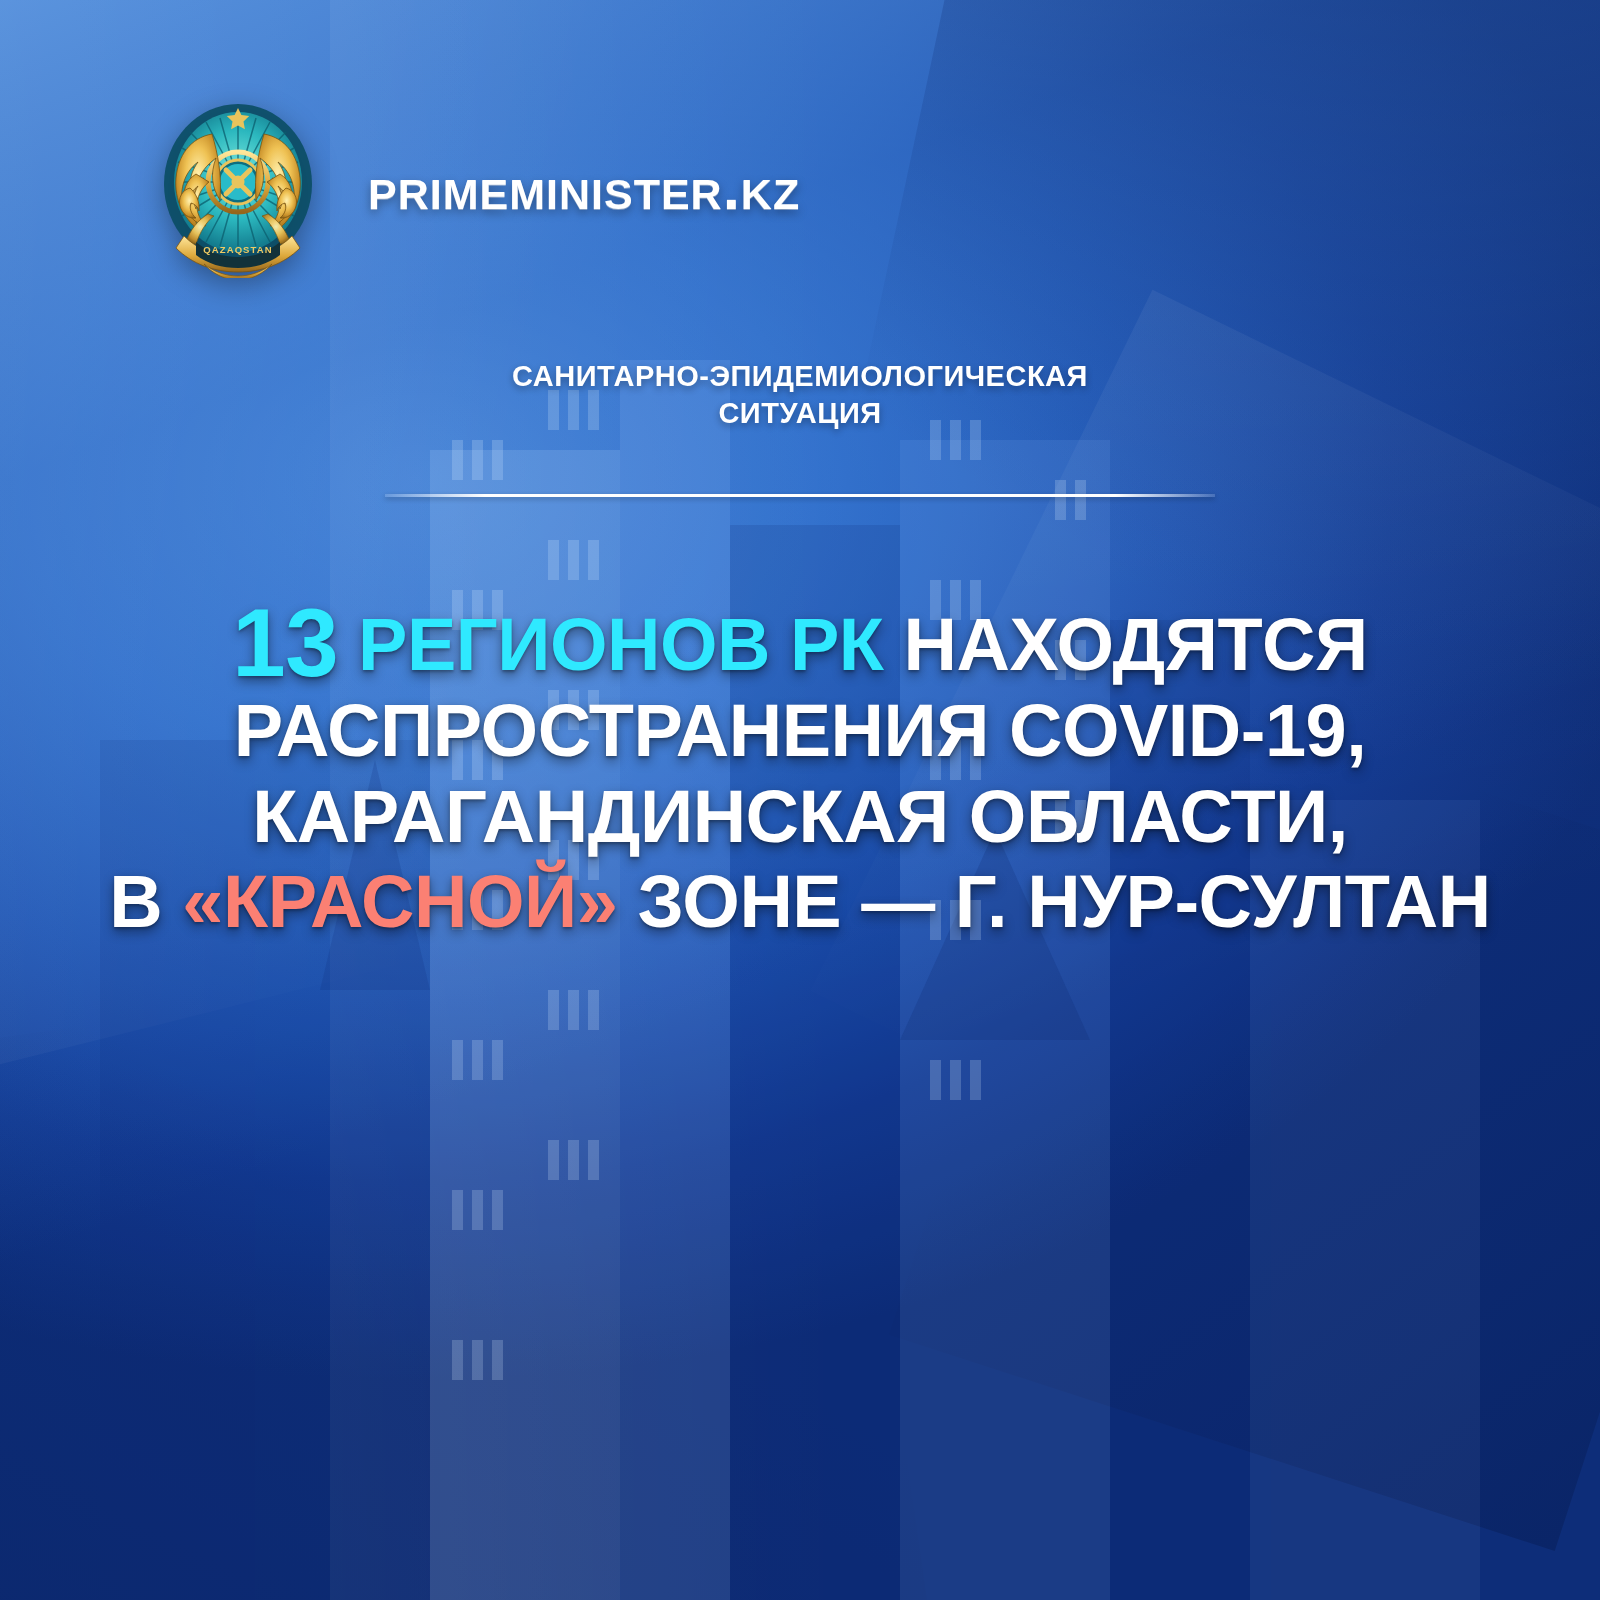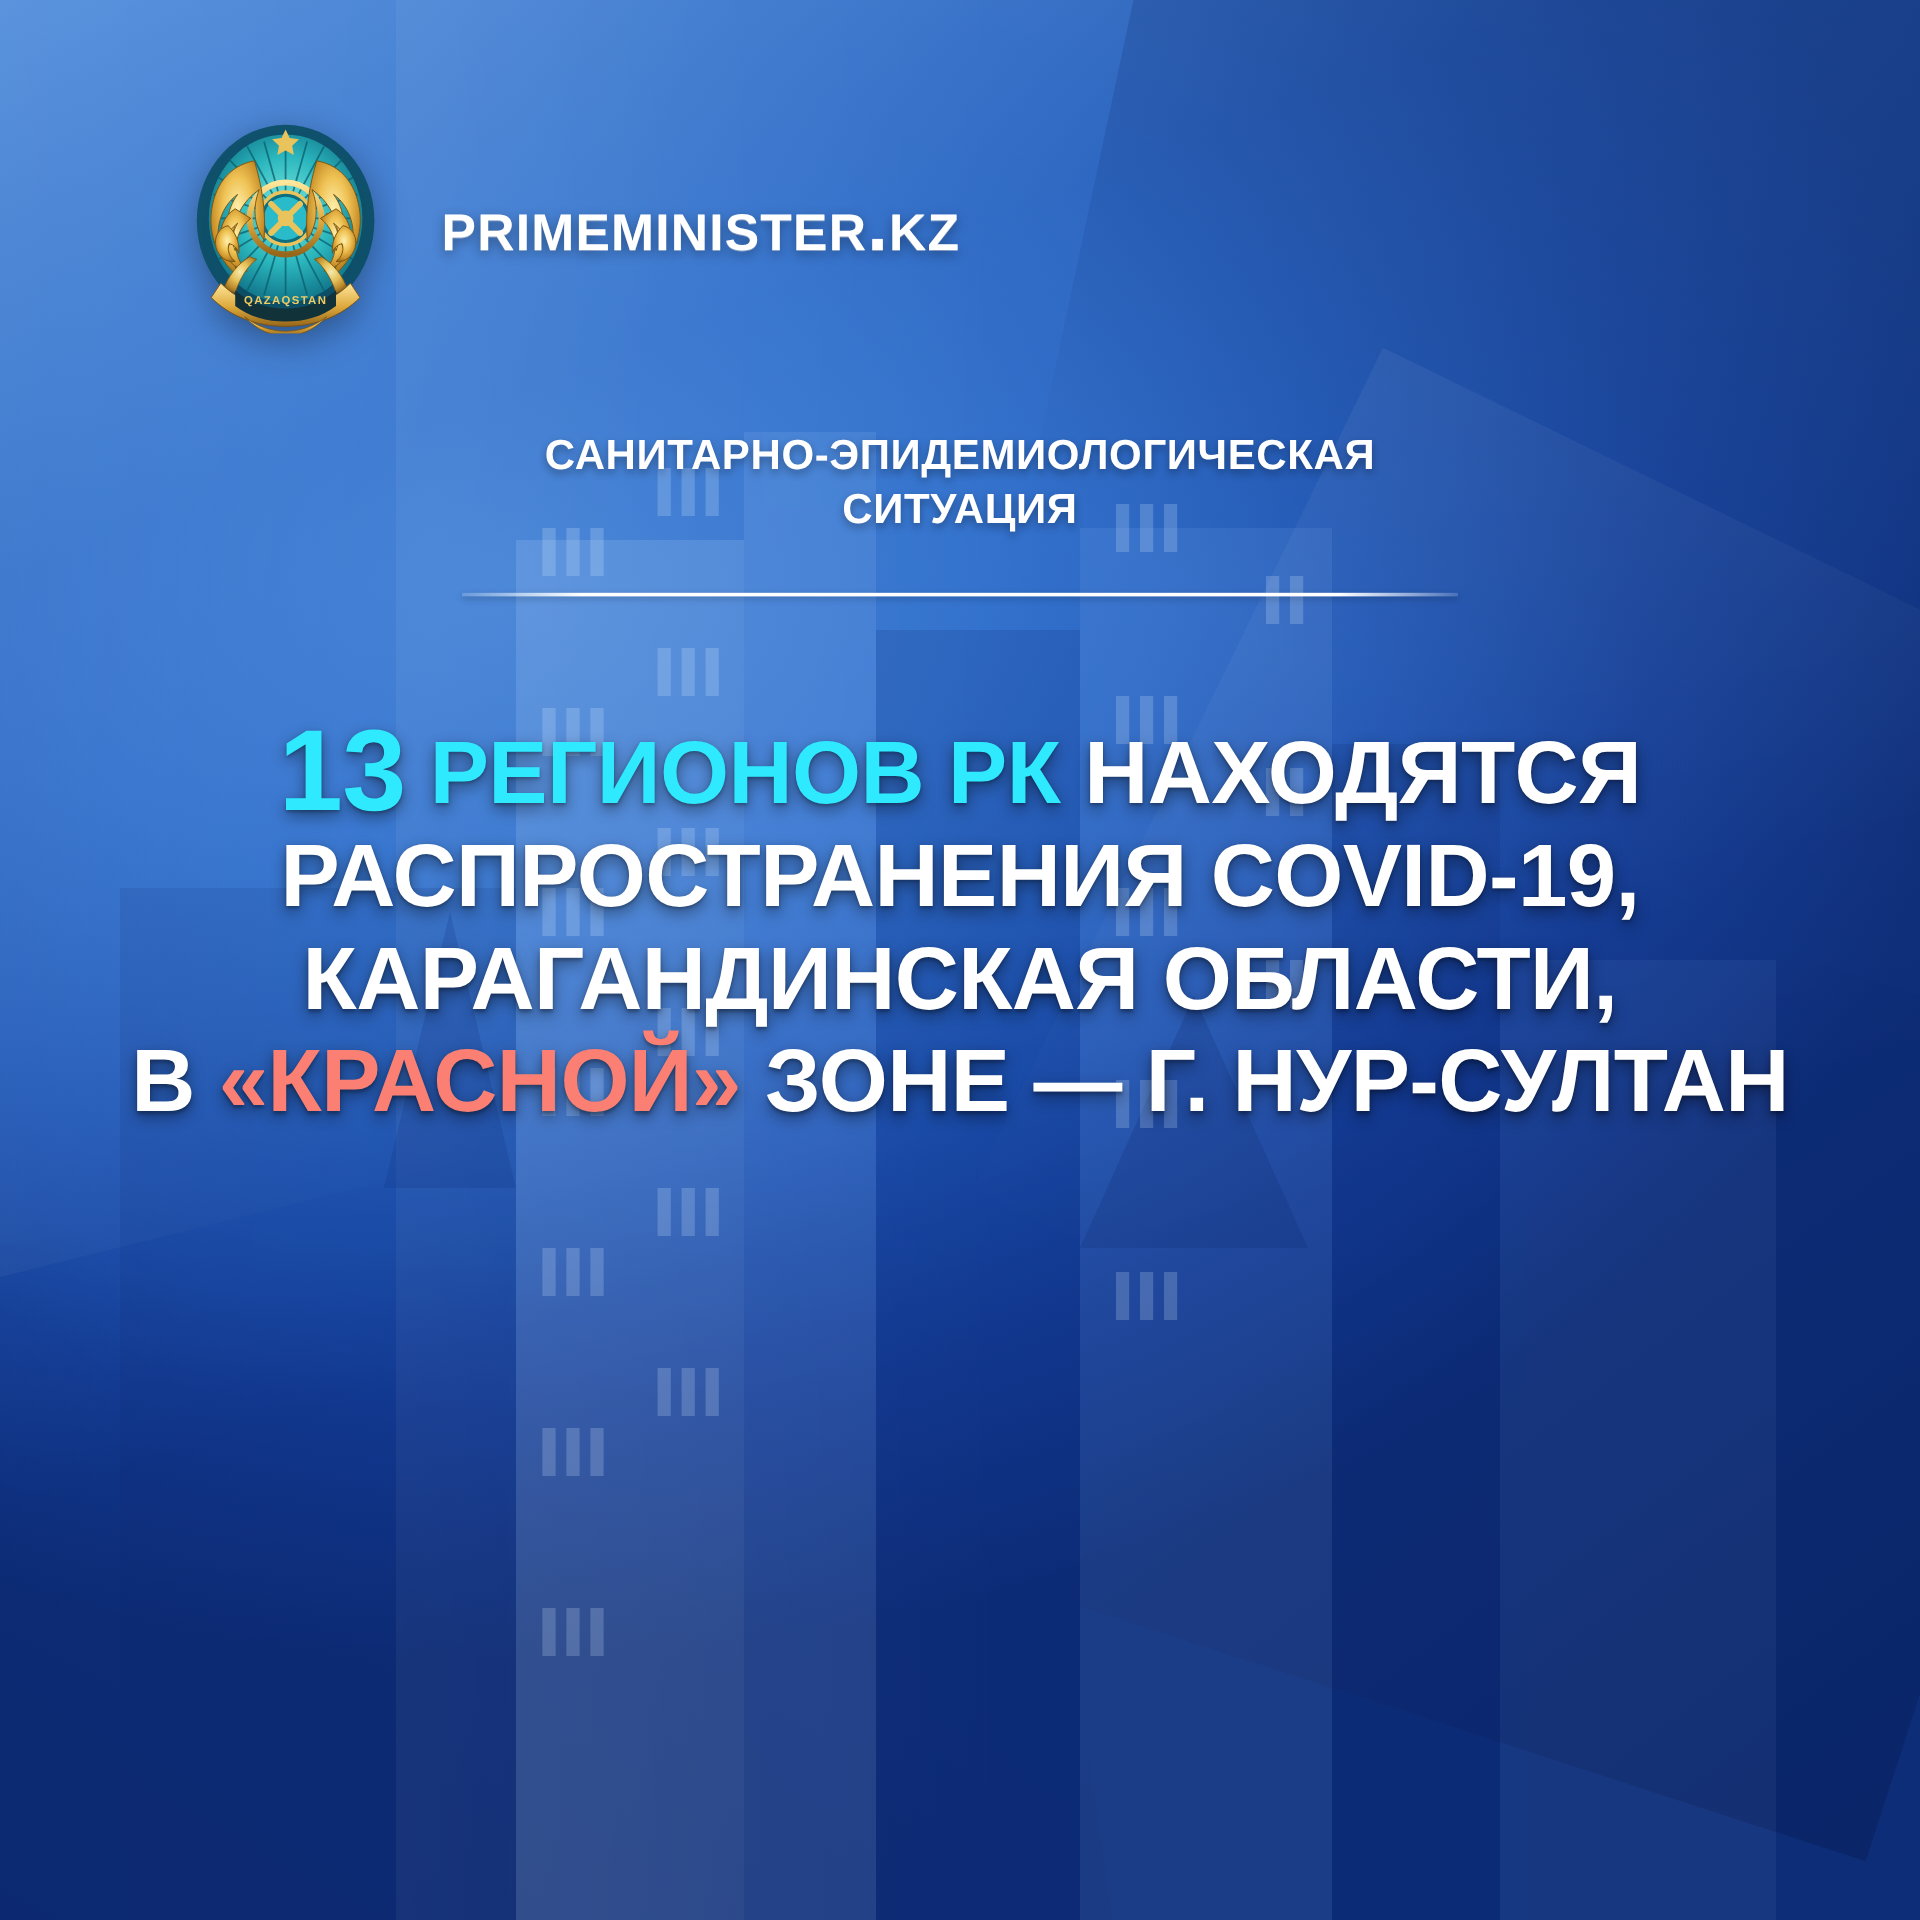--- a/index.html
+++ b/index.html
@@ -52,21 +52,21 @@
     font-size:62px;letter-spacing:1px;font-weight:700;color:#ffffff;
     font-variant:small-caps;text-transform:lowercase;
     text-shadow:0 4px 10px rgba(0,0,0,.35), 0 1px 0 rgba(255,255,255,.5);
     white-space:nowrap;
     text-align:right;
   }
 
   
   .subtitle{
     position:absolute;top:358px;left:0;width:1600px;text-align:center;
-    color:#ffffff;font-size:35px;font-weight:700;letter-spacing:.5px;line-height:1.28;
+    color:#ffffff;font-size:29px;font-weight:700;letter-spacing:.5px;line-height:1.28;
     text-shadow:0 3px 7px rgba(0,0,0,.33);
   }
   .rule{
     position:absolute;top:494px;left:385px;width:830px;height:3px;
     background:linear-gradient(90deg,rgba(255,255,255,.15),#ffffff 12%,#ffffff 88%,rgba(255,255,255,.15));
     box-shadow:0 2px 5px rgba(0,0,0,.25);
   }
 
   
   .headline{

